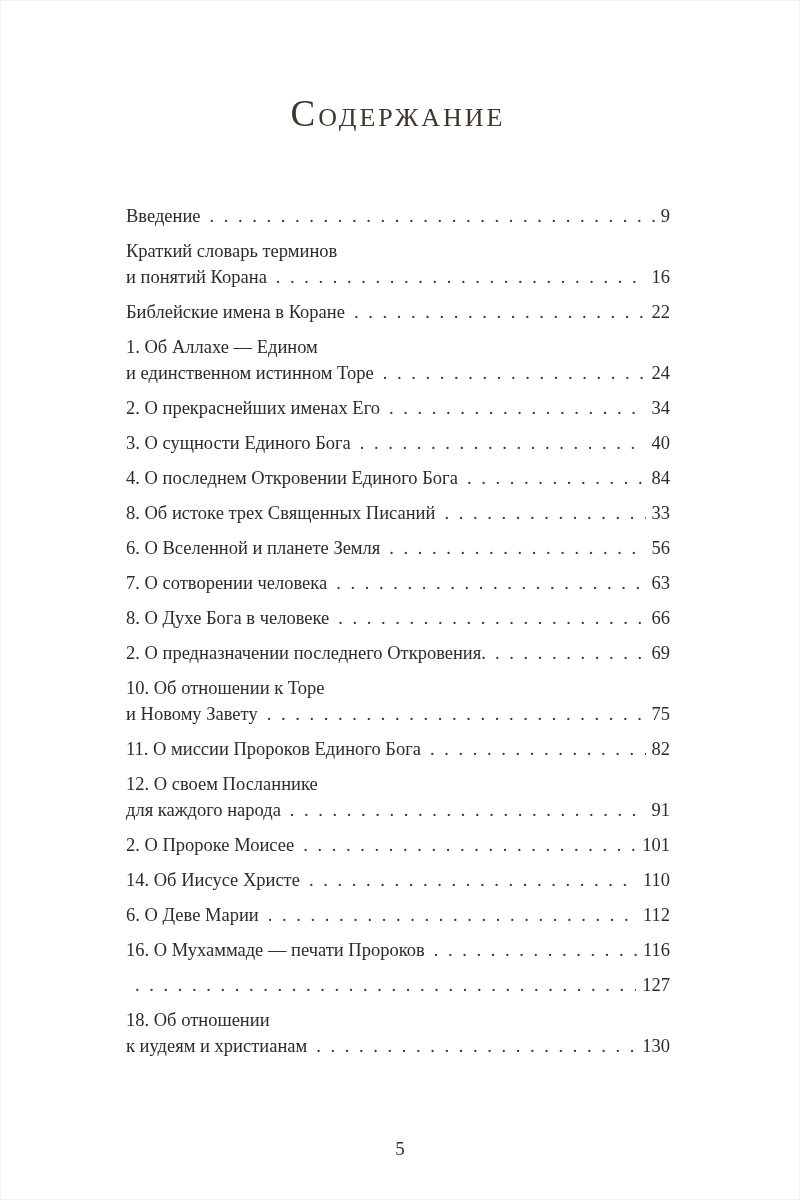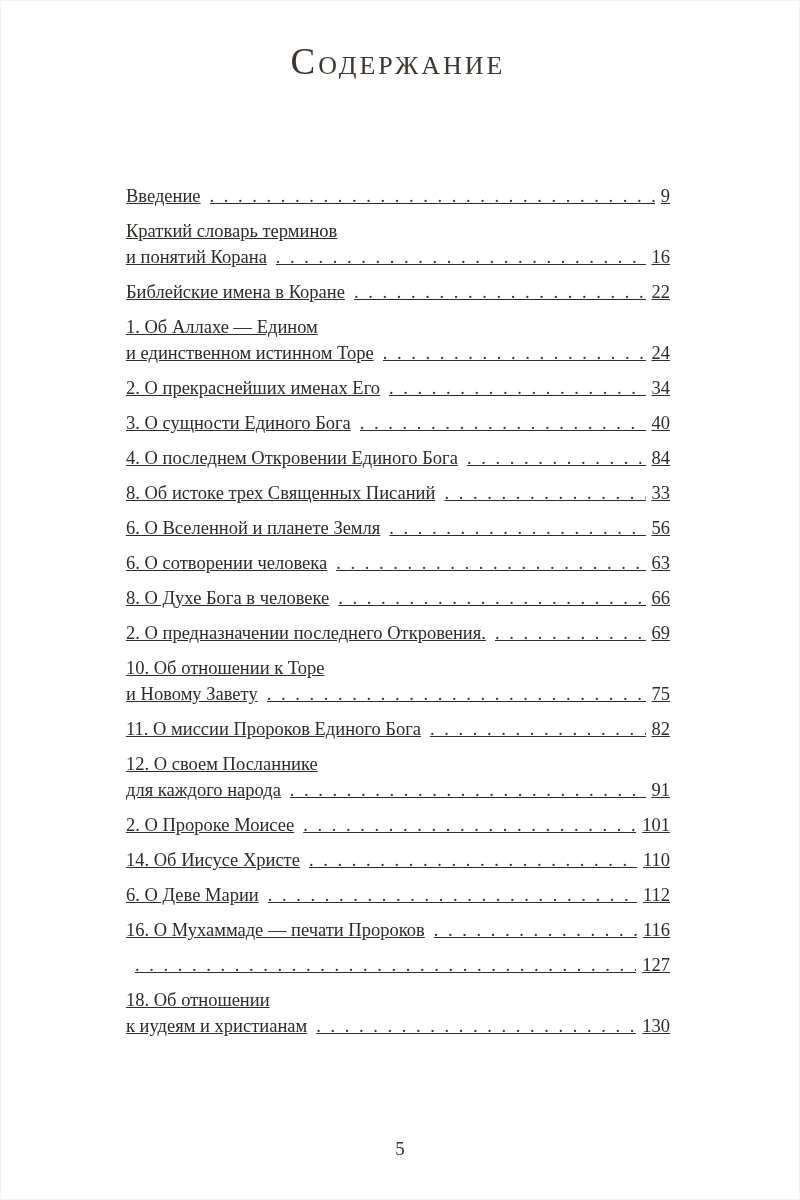--- a/index.html
+++ b/index.html
@@ -8,32 +8,32 @@
     background: #ffffff;
     font-family: "Liberation Serif", serif;
     color: #2e2a27;
     position: relative;
     overflow: hidden;
     box-shadow: inset 0 0 0 1px #f2f2f2;
   }
   .page {
     width: 800px;
     height: 1200px;
-    padding: 40px 130px 0 126px;
+    padding: 92px 130px 0 126px;
     position: relative;
   }
   .title {
     text-align: center;
     font-variant: small-caps;
     font-weight: normal;
     font-size: 37px;
     letter-spacing: 3px;
     color: #3f372e;
   }
-  .entries { margin-top: 100px; text-decoration: underline; }
+  .entries { margin-top: 68px; }
   .entry { margin-bottom: 9px; }
   .row {
     display: flex;
     align-items: baseline;
     font-size: 18.5px;
     line-height: 26px;
   }
   .label { white-space: nowrap; }
   .dots {
     flex: 1;
@@ -125,21 +125,21 @@
       </div>
       <div class="entry">
         <div class="row">
           <span class="label">6. О Вселенной и планете Земля</span>
           <span class="dots">. . . . . . . . . . . . . . . . . . . . . . . . . . . . . . . . . . . . . . . . . . . . . . . . . . . . . . . . . . . . . . . . . . . . . . . . . . . . . . . . </span>
           <span class="pageno">56</span>
         </div>
       </div>
       <div class="entry">
         <div class="row">
-          <span class="label">6. О сотворении человека</span>
+          <span class="label">7. О сотворении человека</span>
           <span class="dots">. . . . . . . . . . . . . . . . . . . . . . . . . . . . . . . . . . . . . . . . . . . . . . . . . . . . . . . . . . . . . . . . . . . . . . . . . . . . . . . . </span>
           <span class="pageno">63</span>
         </div>
       </div>
       <div class="entry">
         <div class="row">
           <span class="label">8. О Духе Бога в человеке</span>
           <span class="dots">. . . . . . . . . . . . . . . . . . . . . . . . . . . . . . . . . . . . . . . . . . . . . . . . . . . . . . . . . . . . . . . . . . . . . . . . . . . . . . . . </span>
           <span class="pageno">66</span>
         </div>

